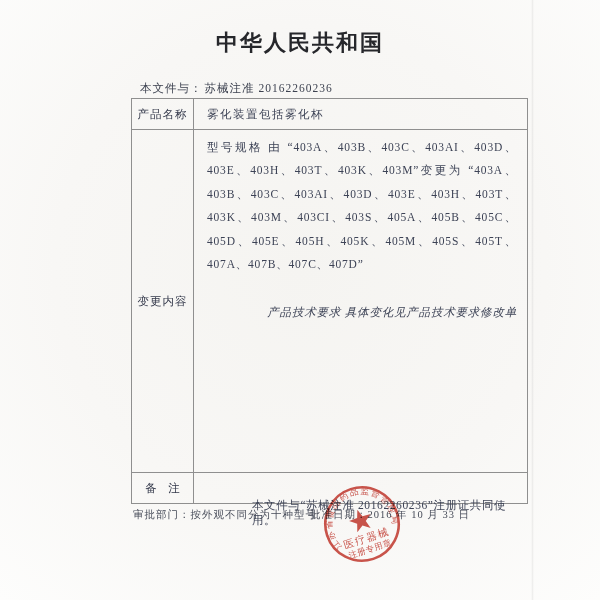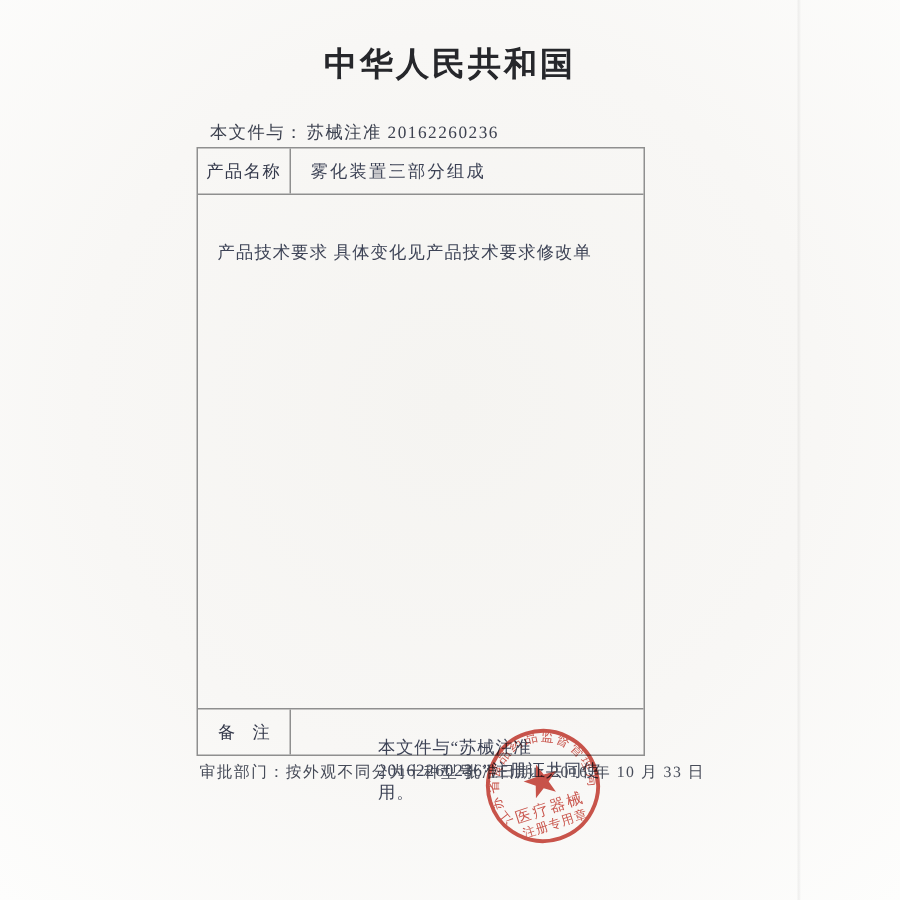--- a/index.html
+++ b/index.html
@@ -21,21 +21,21 @@
     font-weight:bold;color:#26272b;font-size:22px;letter-spacing:2px;
   }
   .doc-title.line1{top:28px;}
   .doc-title.line2{top:52px;letter-spacing:1px;}
   .reg-line{
     position:absolute;left:140px;top:81px;font-size:11.5px;letter-spacing:1px;color:#3d4250;
   }
   .reg-line .val{margin-left:2px;}
   
   .doc-table{
-    position:absolute;left:131px;top:98px;width:299px;
+    position:absolute;left:131px;top:98px;width:397px;
     border:1px solid #8f8f8f;box-sizing:border-box;background:transparent;
   }
   .t-row{display:flex;box-sizing:border-box;}
   .t-row + .t-row{border-top:1px solid #8f8f8f;}
   .t-label{
     width:62px;flex:0 0 62px;border-right:1px solid #8f8f8f;box-sizing:border-box;
     display:flex;align-items:center;justify-content:center;
     font-size:11.5px;letter-spacing:1px;color:#33384a;
   }
   .t-content{
@@ -44,21 +44,21 @@
   }
   .row-name{height:30px;}
   .row-name .t-content{display:flex;align-items:center;letter-spacing:1.5px;}
   .row-change{height:343px;}
   .row-change .t-content{padding-top:3px;}
   .row-change p{
     margin:0;line-height:23.4px;text-align:justify;letter-spacing:0.8px;
   }
   .row-change p.p-models{margin-top:3px;}
   .row-change p.p-structure{margin-top:23px;}
-  .row-change p.p-tech{margin-top:25px;text-align:left;}
+  .row-change p.p-tech{margin-top:25px;text-align:right;font-style:italic;}
   .row-remark{height:31px;gap:45px;}
   .row-remark .t-label{letter-spacing:0;}
   .row-remark .t-content{display:flex;align-items:center;letter-spacing:0.6px;margin-top:40px;}
   
   .footer-dept{
     position:absolute;left:133px;top:508px;font-size:10.5px;letter-spacing:1px;color:#464b58;
   }
   .footer-date{
     position:absolute;right:130px;top:508px;font-size:10.5px;letter-spacing:1px;color:#464b58;
   }
@@ -78,25 +78,27 @@
   <div class="paper-crease"></div>
 
   <div class="doc-title line1">中华人民共和国</div>
 
   <div class="reg-line"><span>本文件与：</span><span class="val">苏械注准 20162260236</span></div>
 
   <div class="doc-table">
 
     <div class="t-row row-name">
       <div class="t-label">产品名称</div>
-      <div class="t-content">雾化装置三部分组成</div>
+      <div class="t-content">雾化装置包括雾化杯</div>
     </div>
 
     <div class="t-row row-change">
+      <div class="t-label">变更内容</div>
       <div class="t-content">
+        <p class="p-models">型号规格 由 “403A、403B、403C、403AI、403D、403E、403H、403T、403K、403M”变更为 “403A、403B、403C、403AI、403D、403E、403H、403T、403K、403M、403CI、403S、405A、405B、405C、405D、405E、405H、405K、405M、405S、405T、407A、407B、407C、407D”</p>
         <p class="p-tech">产品技术要求 具体变化见产品技术要求修改单</p>
       </div>
     </div>
 
     <div class="t-row row-remark">
       <div class="t-label">备　注</div>
       <div class="t-content">本文件与“苏械注准 20162260236”注册证共同使用。</div>
     </div>
 
   </div>

